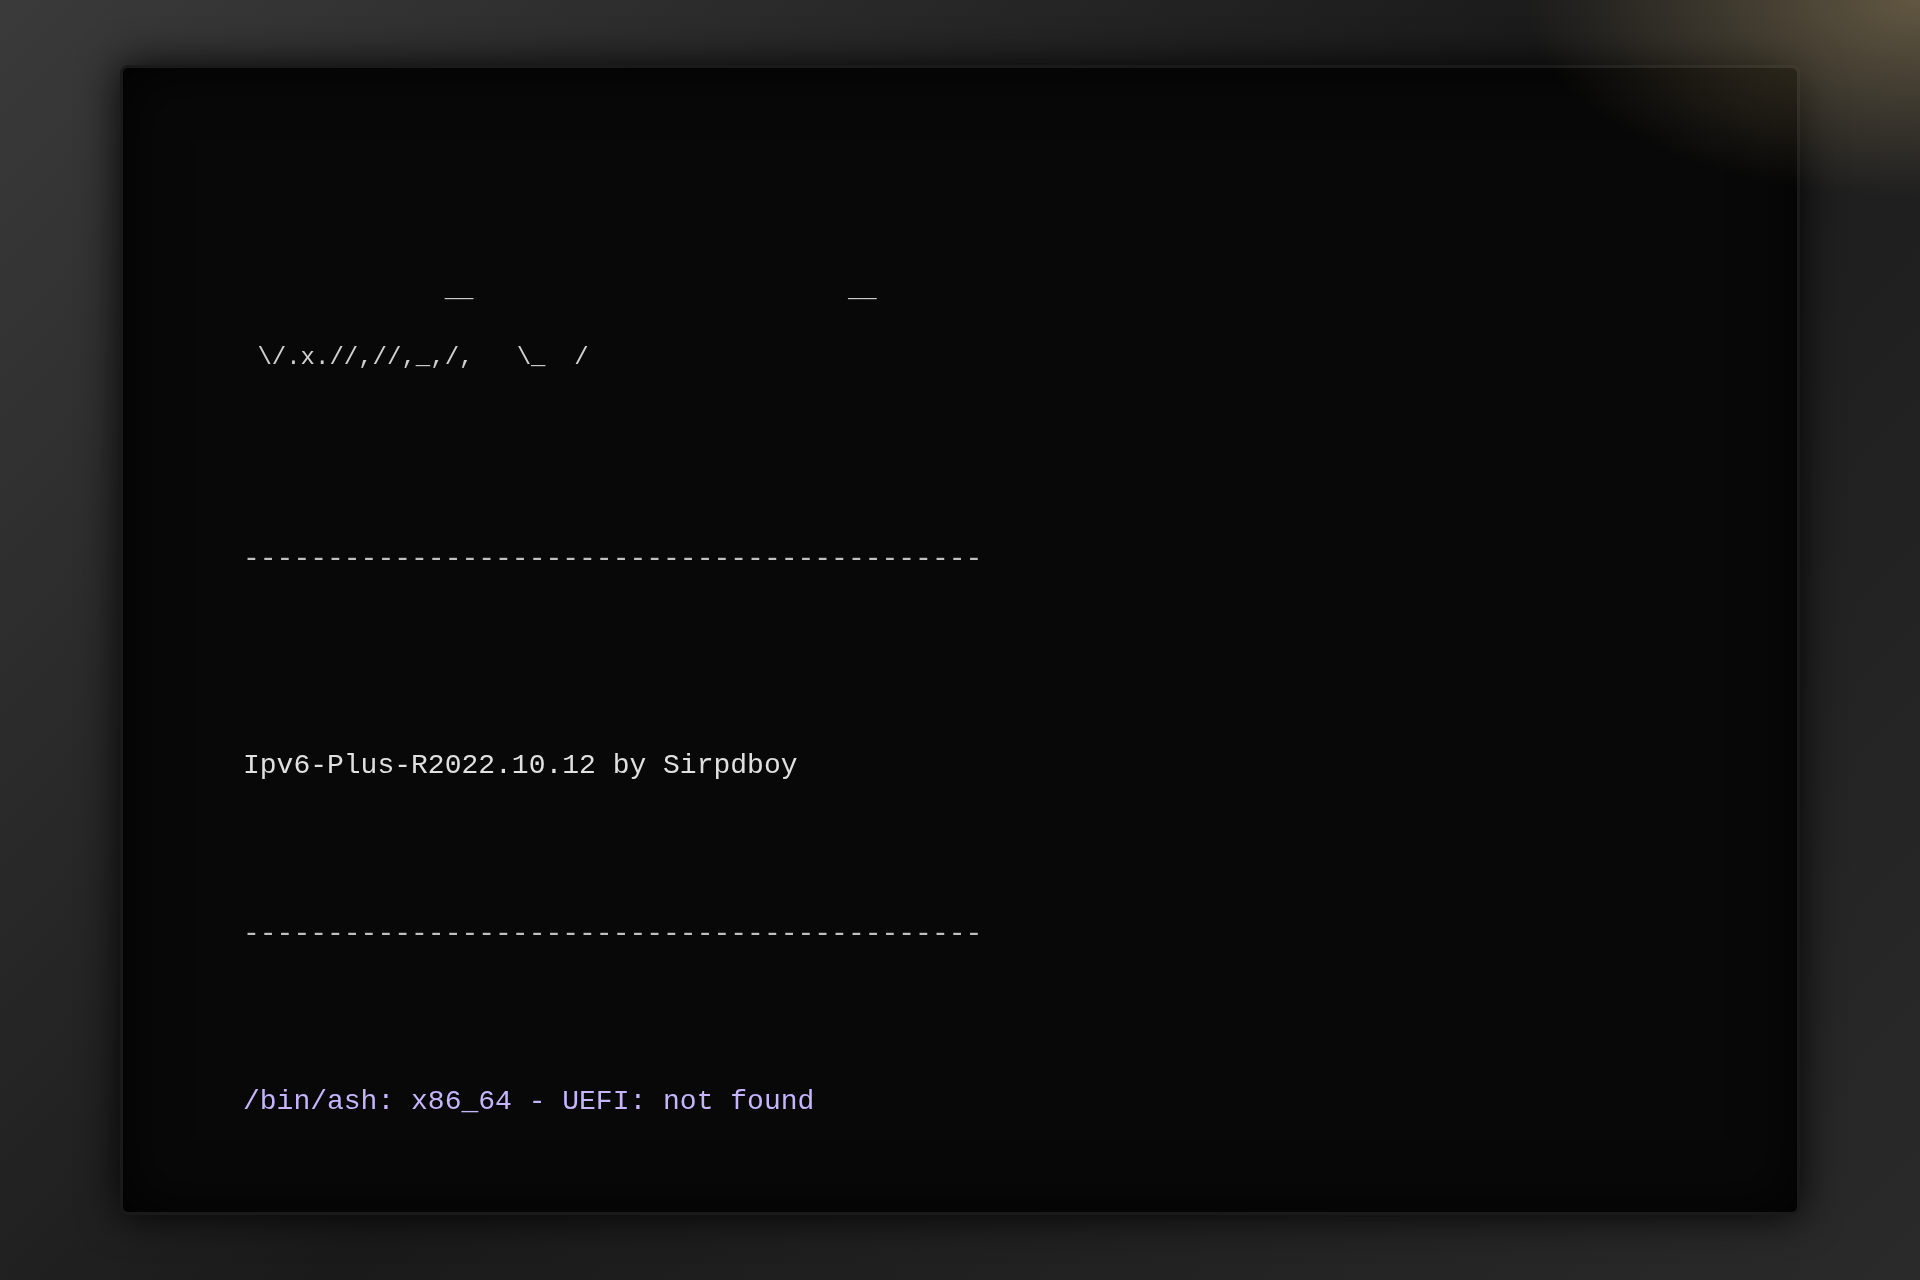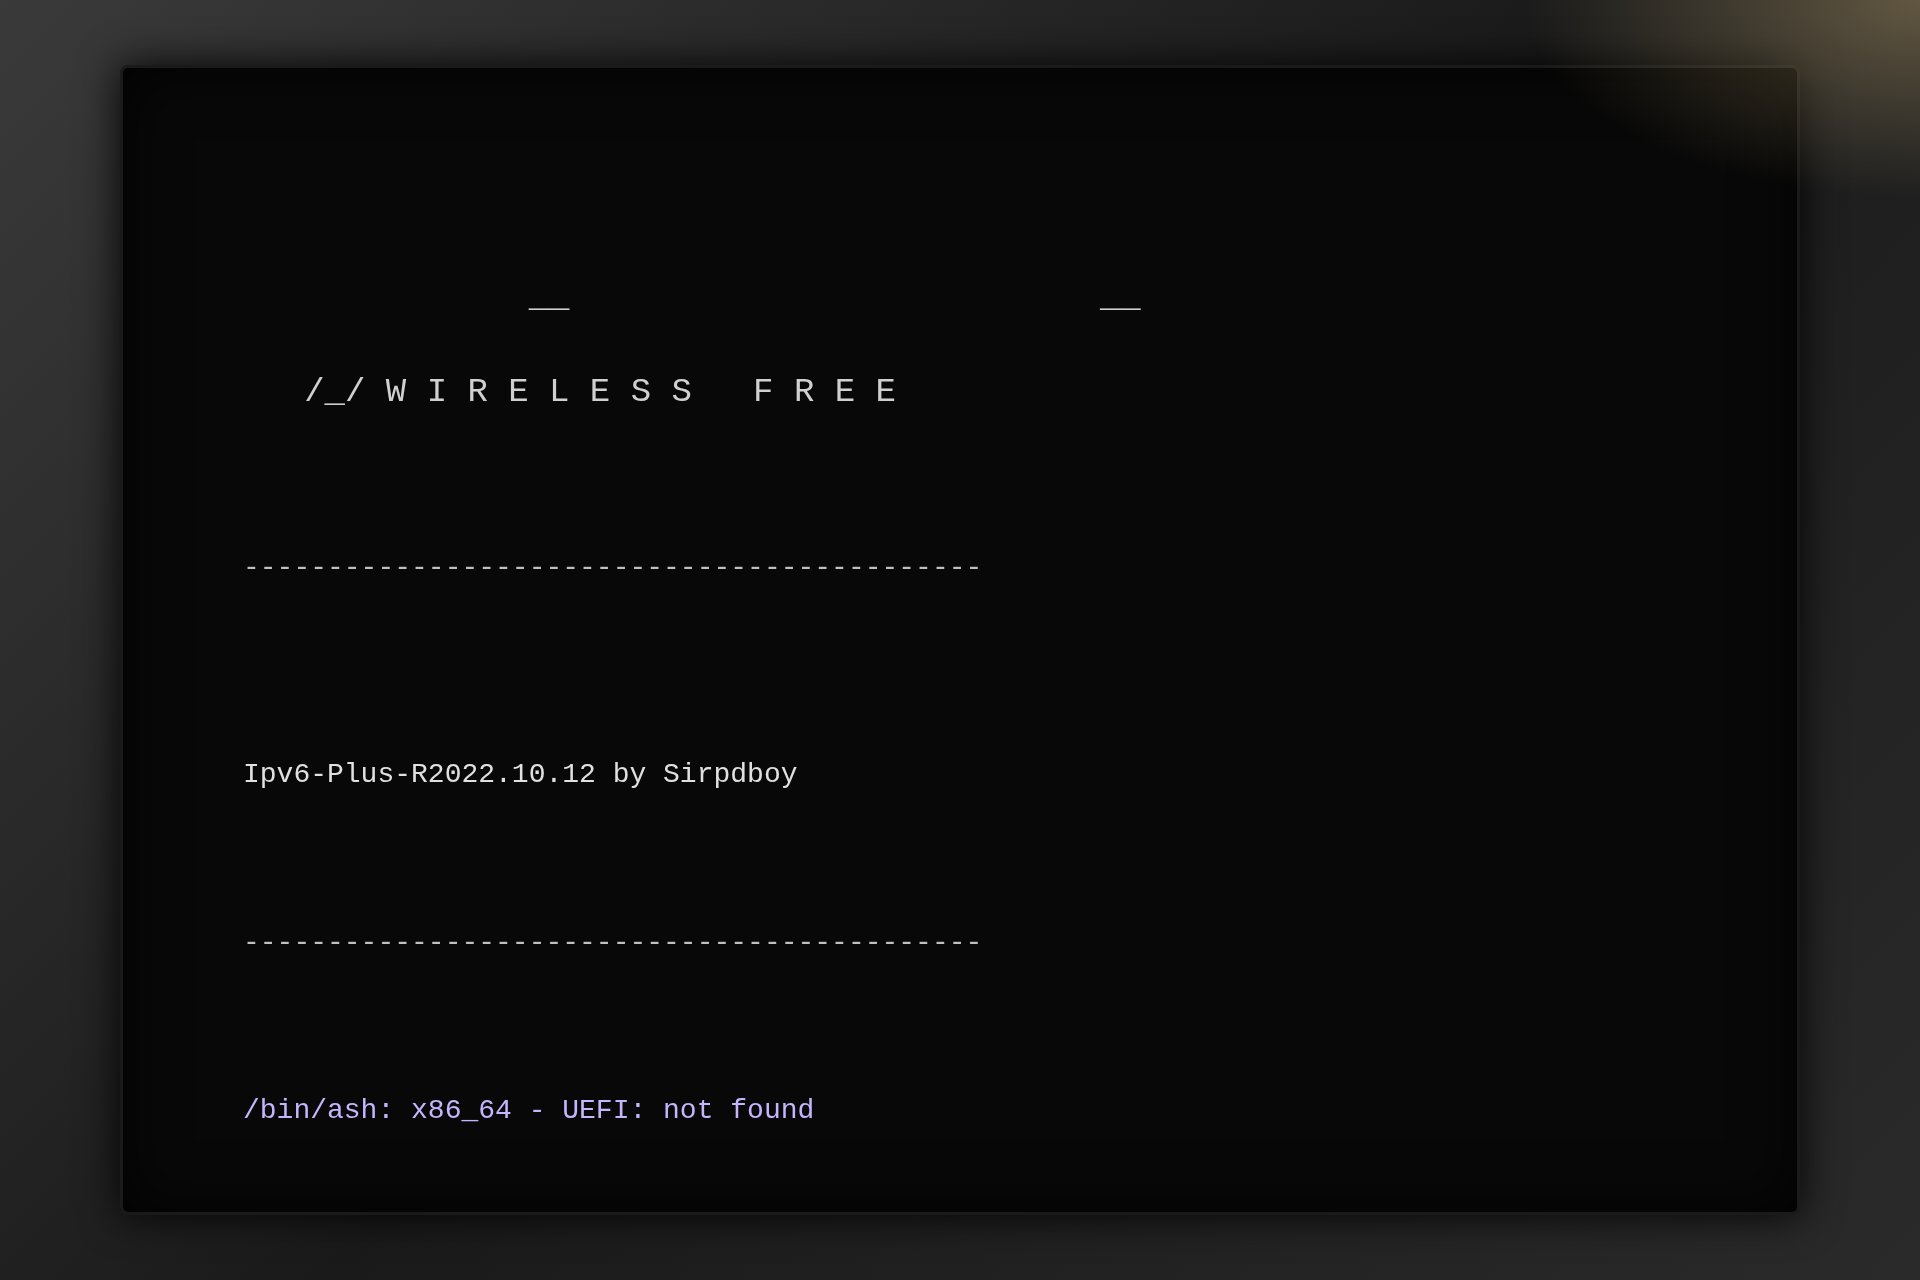--- a/index.html
+++ b/index.html
@@ -57,21 +57,21 @@
       left: 120px;
       font-family: 'Courier New', Courier, monospace;
       font-size: 28px;
       line-height: 1.5;
       color: #e8e8e8;
       white-space: pre;
     }
 
     .ascii-art {
       color: #d0d0d0;
-      font-size: 34px;
+      font-size: 24px;
       line-height: 1.4;
       margin-bottom: 4px;
     }
 
     .divider {
       color: #c0c0c0;
     }
 
     .version-line {
       color: #e0e0e0;
@@ -87,21 +87,22 @@
     }
   </style>
 </head>
 <body>
 
 <div class="monitor-frame">
   <div class="screen">
     <div class="terminal">
       
       <div class="ascii-art"><span style="display:block">              __                          __ </span>
-<span style="display:block">   /_/ W I R E L E S S   F R E E    </span></div>
+<span style="display:block"> \/.x.//,//,_,/,   \_  /            </span>
+</div>
 
       <span class="line divider">--------------------------------------------</span>
 
       <span class="line version-line">Ipv6-Plus-R2022.10.12 by Sirpdboy</span>
 
       <span class="line divider">--------------------------------------------</span>
 
       <span class="line uefi-line">/bin/ash: x86_64 - UEFI: not found</span>
 
       

